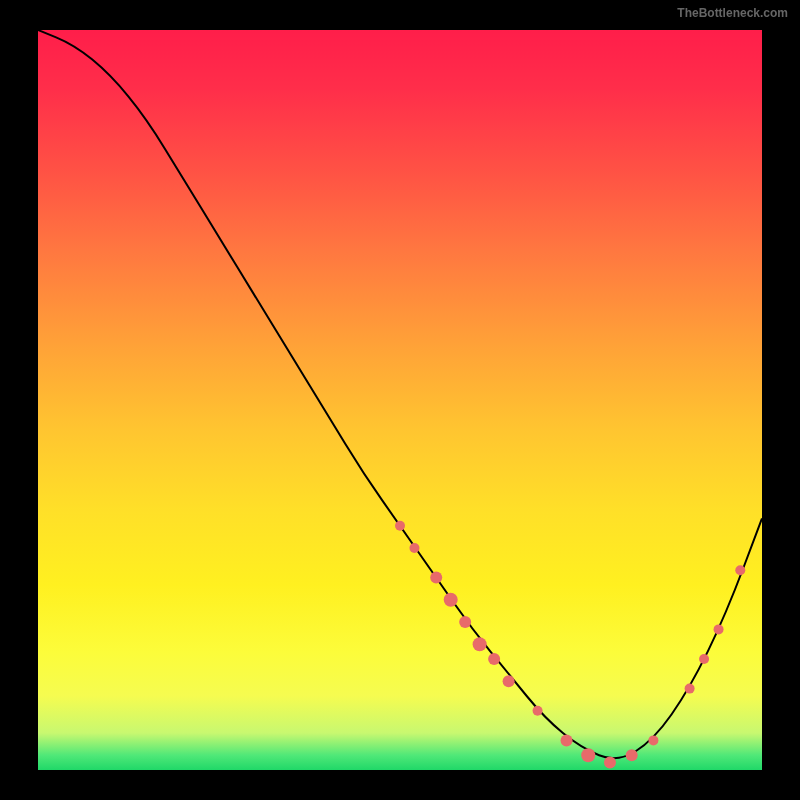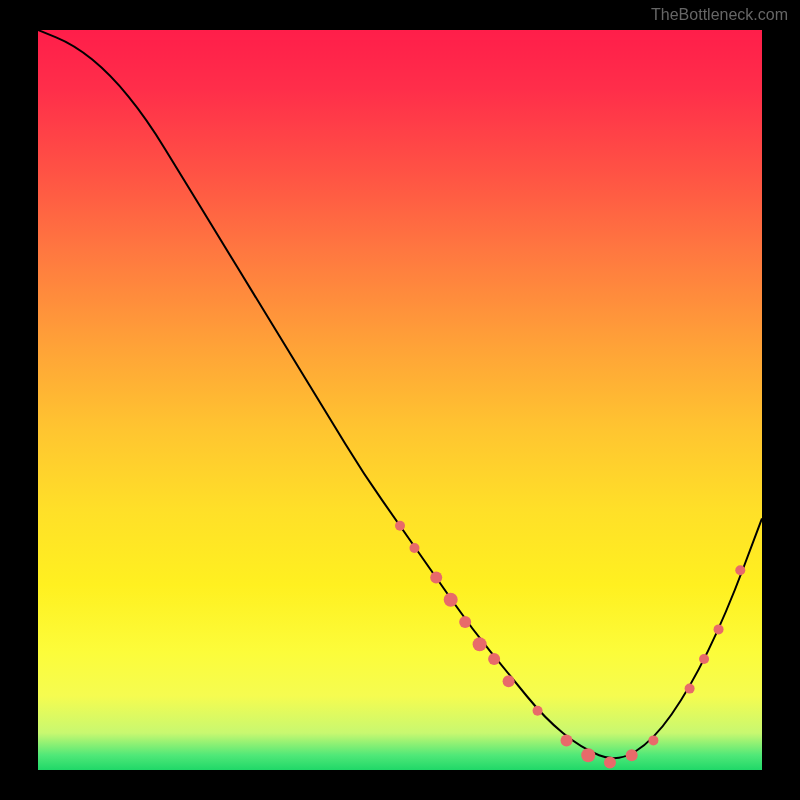--- a/index.html
+++ b/index.html
@@ -8,22 +8,22 @@
     height: 800px;
     background: #000;
     position: relative;
     font-family: Arial, sans-serif;
   }
   .watermark {
     position: absolute;
     top: 6px;
     right: 12px;
     color: #666;
-    font-size: 16px;
-    font-weight: normal;
+    font-size: 12px;
+    font-weight: bold;
     z-index: 10;
   }
   .chart-area {
     position: absolute;
     left: 38px;
     top: 30px;
     width: 724px;
     height: 740px;
   }
   .gradient-bg {

